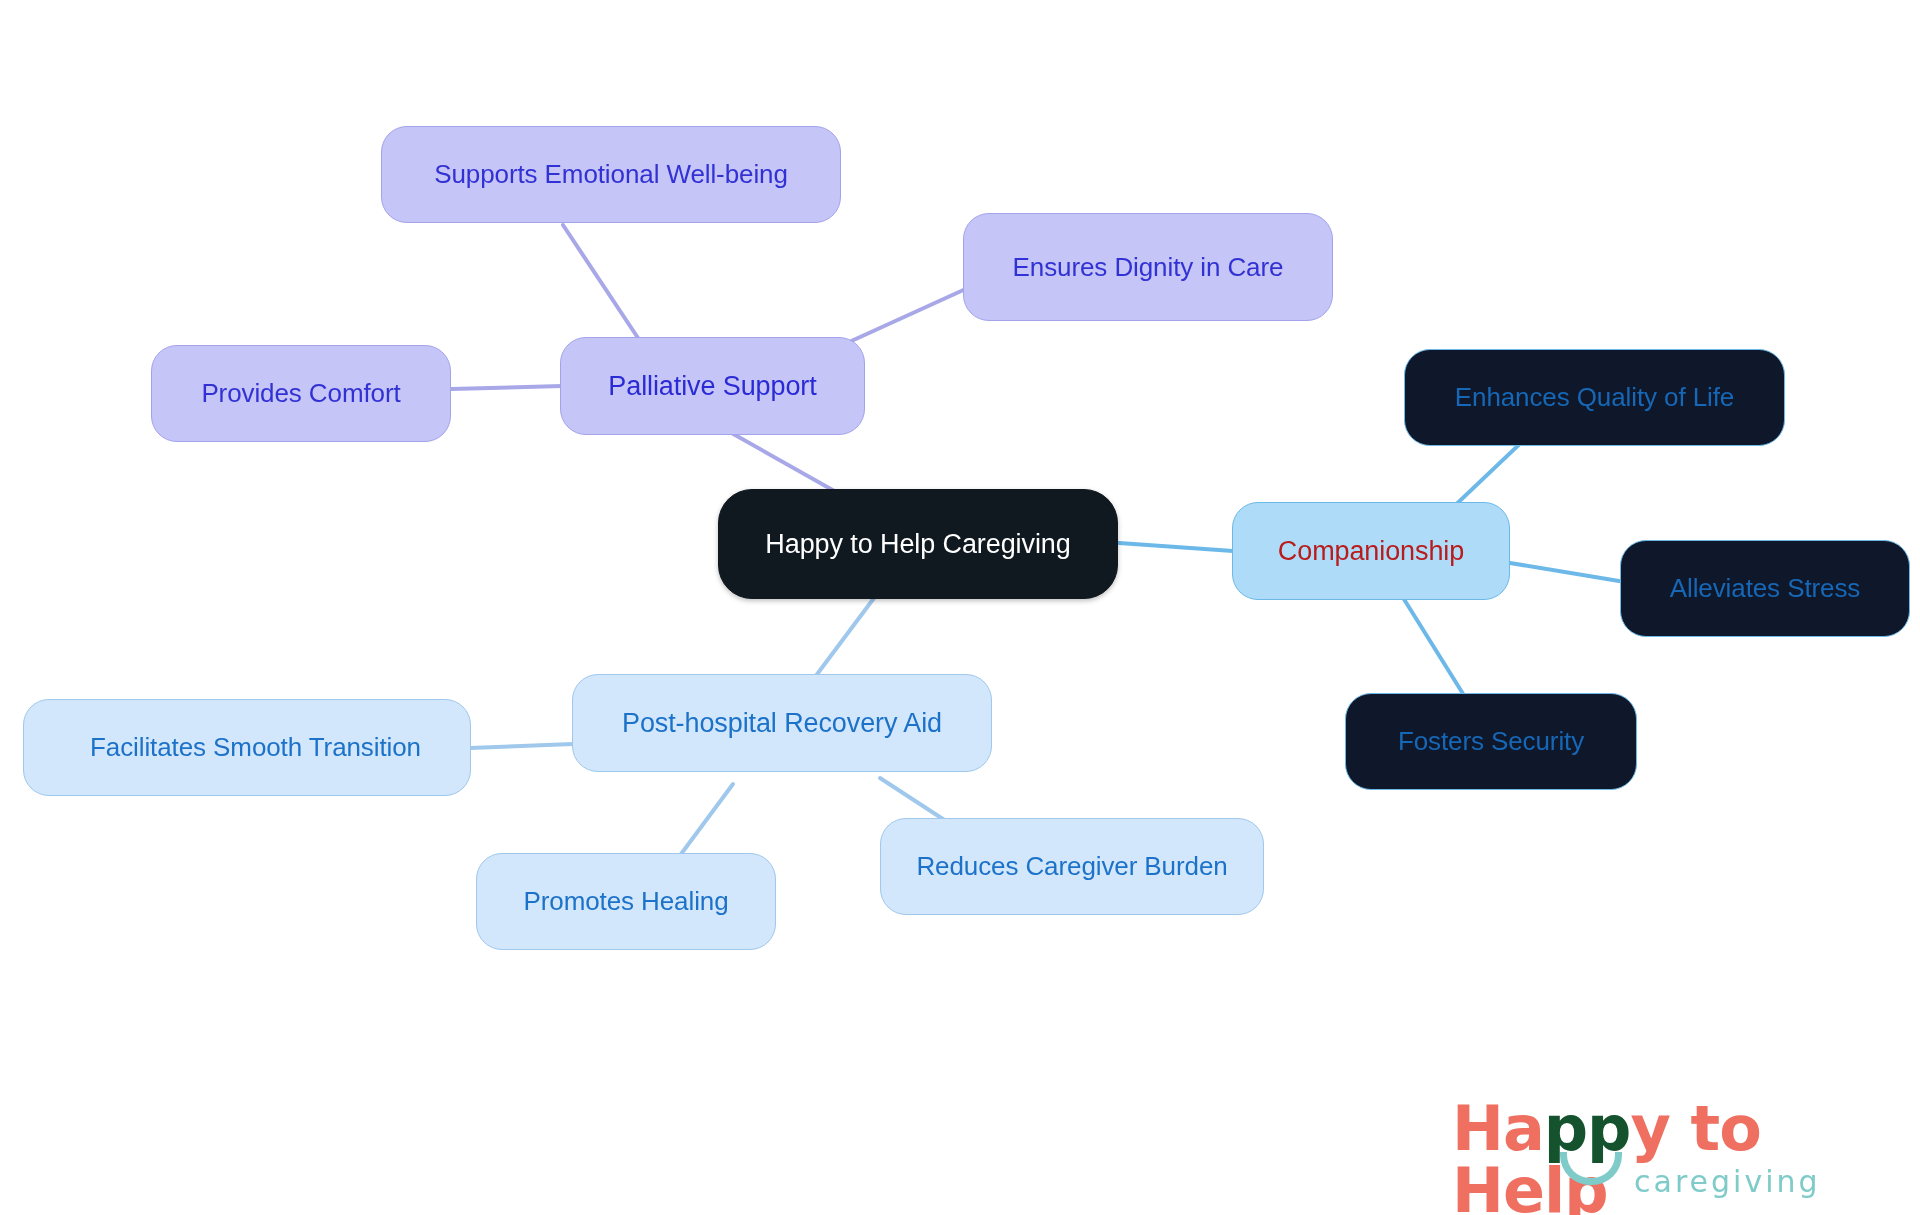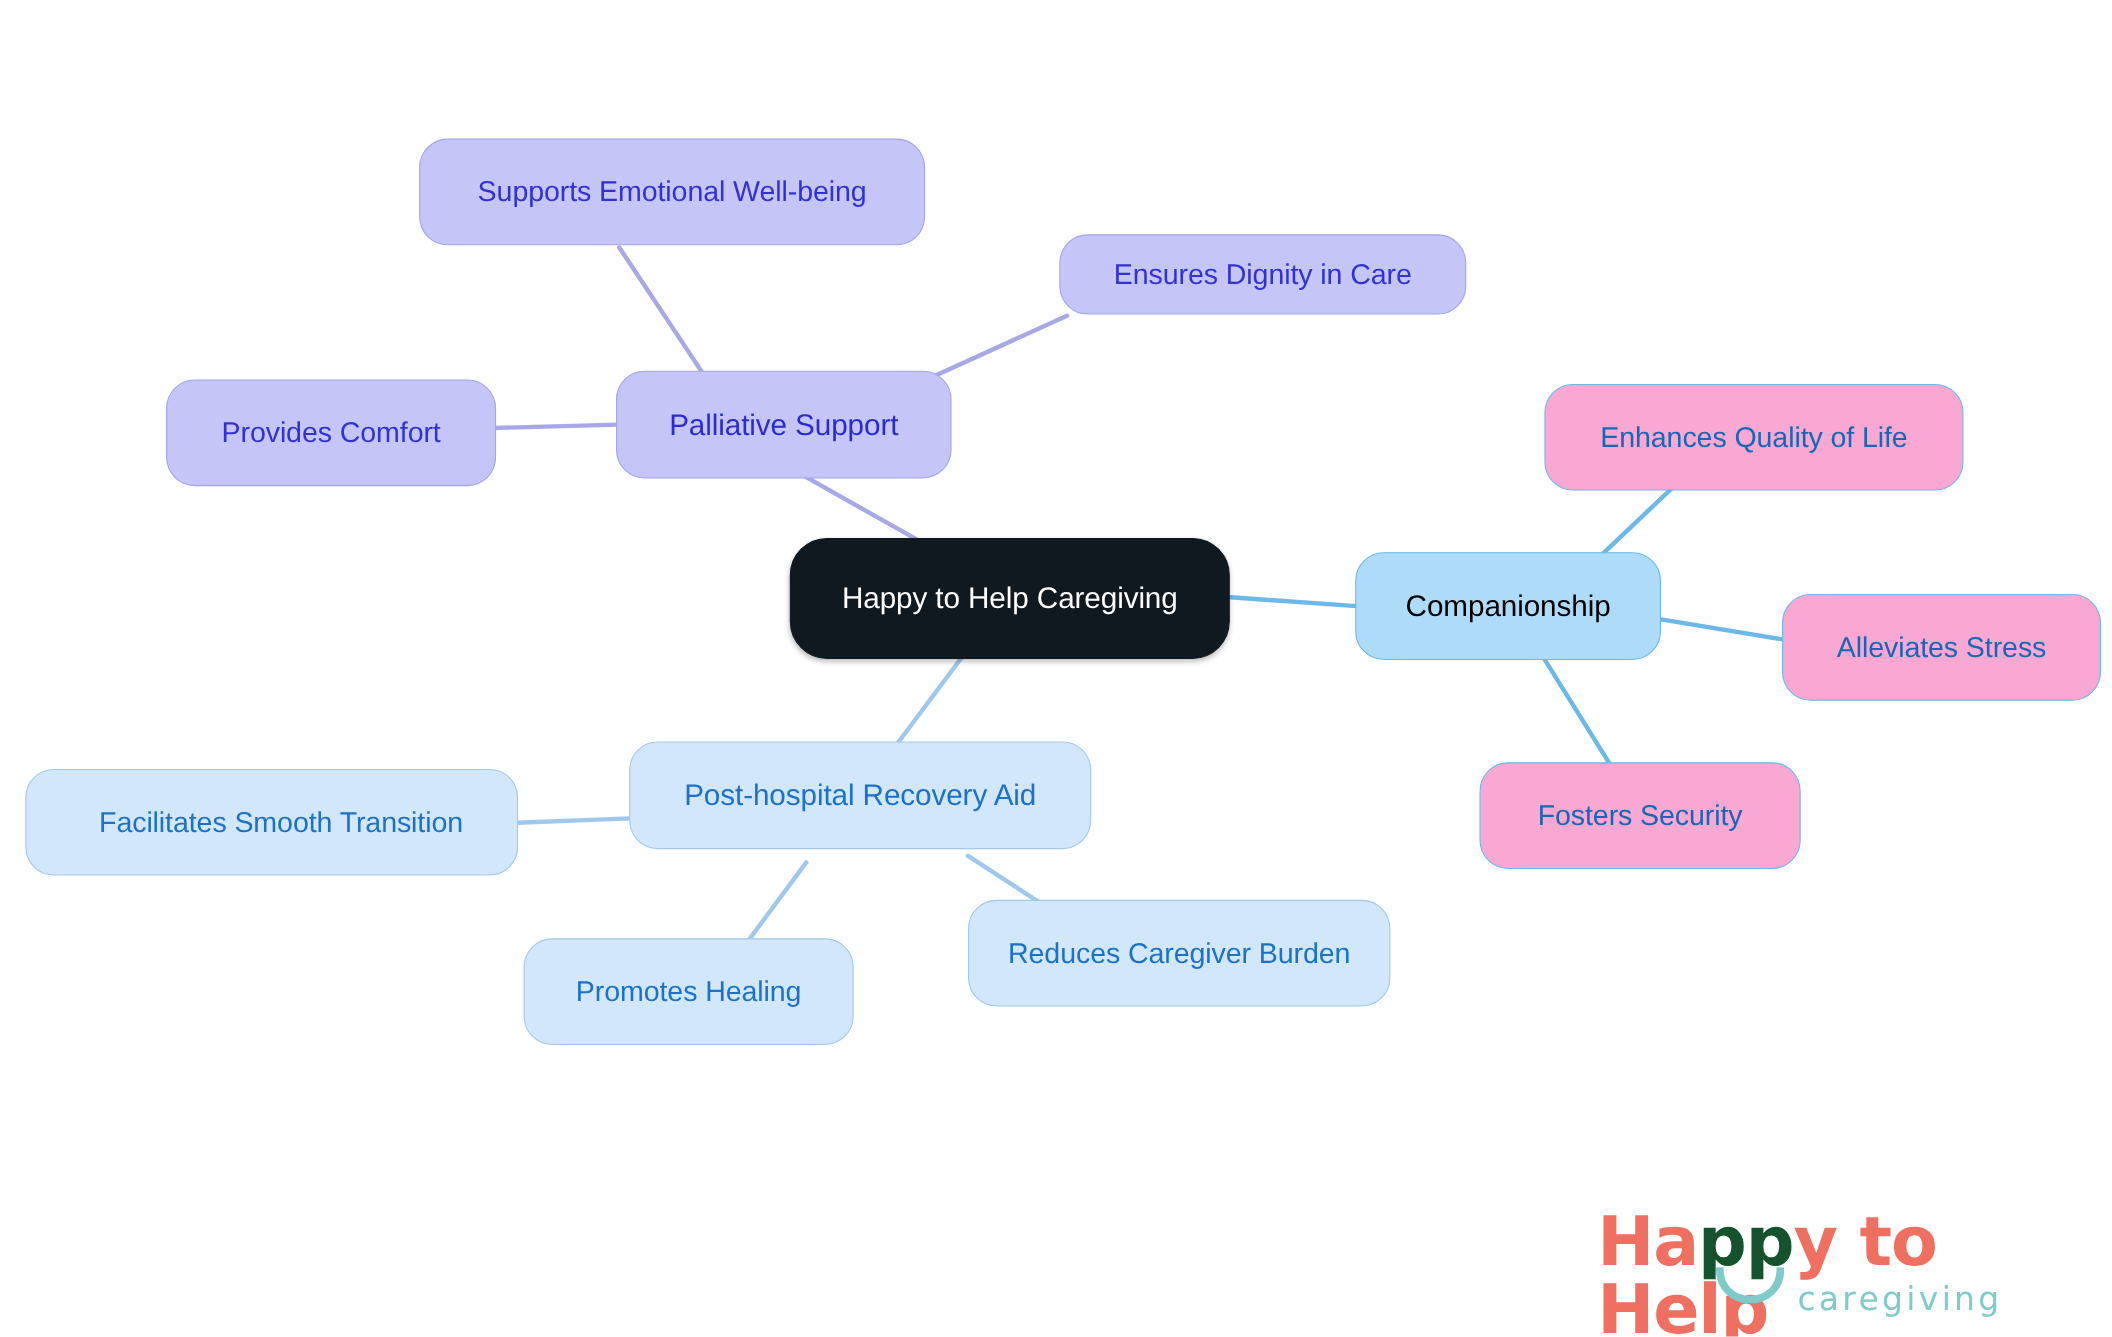--- a/index.html
+++ b/index.html
@@ -64,25 +64,25 @@
   .node.leaf-purple {
     background: #C5C5F7;
     border-color: #A3A3EC;
     color: #3232D4;
     font-size: 26px;
   }
 
   .node.branch-blue {
     background: #AEDCF8;
     border-color: #6CB8E8;
-    color: #000000;
+    color: #b91c1c;
     font-size: 27px;
   }
   .node.leaf-blue {
-    background: #f9a8d4;
+    background: #0f172a;
     border-color: #6CB8E8;
     color: #1667B5;
     font-size: 26px;
     align-items: center;
   }
 
   .node.branch-lightblue {
     background: #D2E7FB;
     border-color: #9FC8EC;
     color: #1C72C8;
@@ -166,21 +166,21 @@
   </div>
 
   <div class="node branch-purple" style="left:560px; top:337px; width:305px; height:98px;">
     <span>Palliative Support</span>
   </div>
 
   <div class="node leaf-purple" style="left:381px; top:126px; width:460px; height:97px;">
     <span>Supports Emotional Well-being</span>
   </div>
 
-  <div class="node leaf-purple" style="left:963px; top:213px; width:370px; height:73px;">
+  <div class="node leaf-purple" style="left:963px; top:213px; width:370px; height:108px;">
     <span>Ensures Dignity in Care</span>
   </div>
 
   <div class="node leaf-purple" style="left:151px; top:345px; width:300px; height:97px;">
     <span>Provides Comfort</span>
   </div>
 
   <div class="node branch-blue" style="left:1232px; top:502px; width:278px; height:98px;">
     <span>Companionship</span>
   </div>

